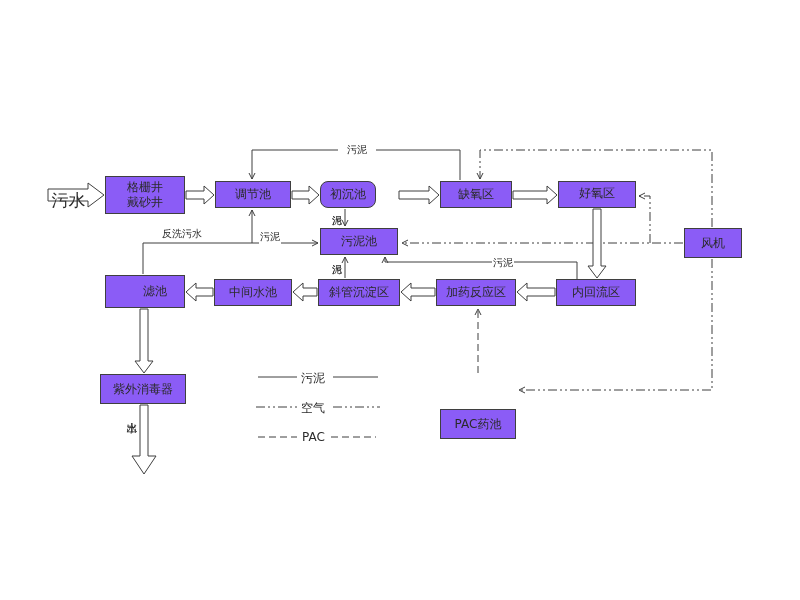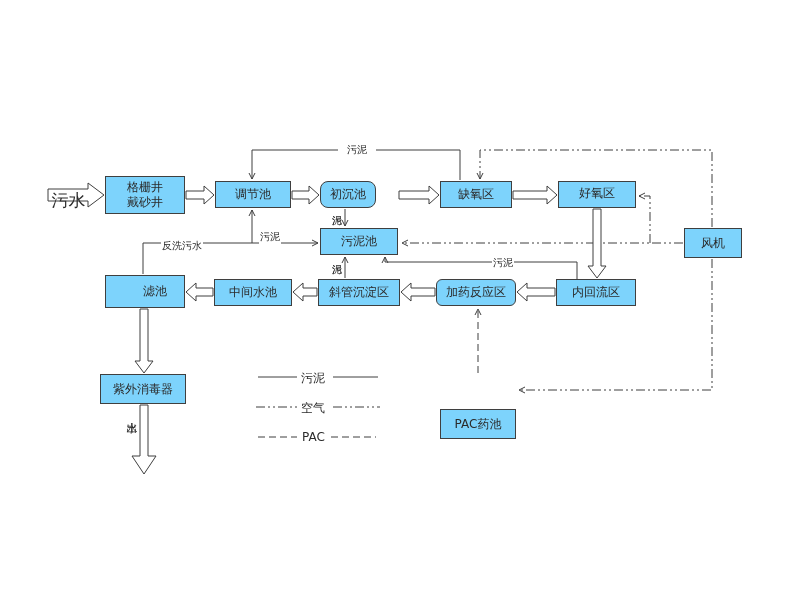--- a/index.html
+++ b/index.html
@@ -10,21 +10,21 @@
     background: #ffffff;
     font-family: "DejaVu Sans", sans-serif;
     color: #2b2b2b;
     overflow: hidden;
   }
   .canvas svg { position: absolute; left: 0; top: 0; }
   .box {
     position: absolute;
     box-sizing: border-box;
     border: 1px solid #3f3f3f;
-    background: #7dd3fc;
+    background: #8b5cf6;
     display: flex;
     align-items: center;
     justify-content: center;
     text-align: left;
     font-size: 12px;
     line-height: 1.25;
     white-space: pre-line;
   }
   .lbl {
     position: absolute;
@@ -122,32 +122,32 @@
 
   <div class="box" style="left:105px; top:176px; width:80px; height:38px;">格栅井
 戴砂井</div>
   <div class="box" style="left:215px; top:181px; width:76px; height:27px;">调节池</div>
   <div class="box" style="left:320px; top:181px; width:56px; height:27px;border-radius:8px;">初沉池</div>
   <div class="box" style="left:440px; top:181px; width:72px; height:27px;">缺氧区</div>
   <div class="box" style="left:558px; top:181px; width:78px; height:27px;font-family:Liberation Mono, monospace;">好氧区</div>
   <div class="box" style="left:684px; top:228px; width:58px; height:30px;">风机</div>
   <div class="box" style="left:320px; top:228px; width:78px; height:27px;">污泥池</div>
   <div class="box" style="left:556px; top:279px; width:80px; height:27px;">内回流区</div>
-  <div class="box" style="left:436px; top:279px; width:80px; height:27px;border-radius:6px;">加药反应区</div>
+  <div class="box" style="left:436px; top:279px; width:80px; height:27px;">加药反应区</div>
   <div class="box" style="left:318px; top:279px; width:82px; height:27px;">斜管沉淀区</div>
   <div class="box" style="left:214px; top:279px; width:78px; height:27px;">中间水池</div>
   <div class="box" style="left:105px; top:275px; width:80px; height:33px;padding-left:20px;">滤池</div>
   <div class="box" style="left:100px; top:374px; width:86px; height:30px;">紫外消毒器</div>
   <div class="box" style="left:440px; top:374px; width:76px; height:30px;margin-top:35px;">PAC药池</div>
 
   <div class="inlet-text">污水</div>
   <div class="outlet-text">出水</div>
 
   <div class="lbl center" style="left:338px; top:143px; width:36px;">污泥</div>
-  <div class="lbl" style="left:161px; top:227px;margin-top:12px;">反洗污水</div>
+  <div class="lbl" style="left:161px; top:227px;">反洗污水</div>
   <div class="lbl" style="left:259px; top:230px;">污泥</div>
   <div class="vlbl" style="left:331px; top:207px;">污泥</div>
   <div class="vlbl" style="left:331px; top:256px;">污泥</div>
   <div class="lbl" style="left:492px; top:256px;">污泥</div>
 
   <div class="legend-lbl" style="left:299px; top:370px;">污泥</div>
   <div class="legend-lbl" style="left:299px; top:400px;">空气</div>
   <div class="legend-lbl" style="left:300px; top:430px;">PAC</div>
 
 </div>

